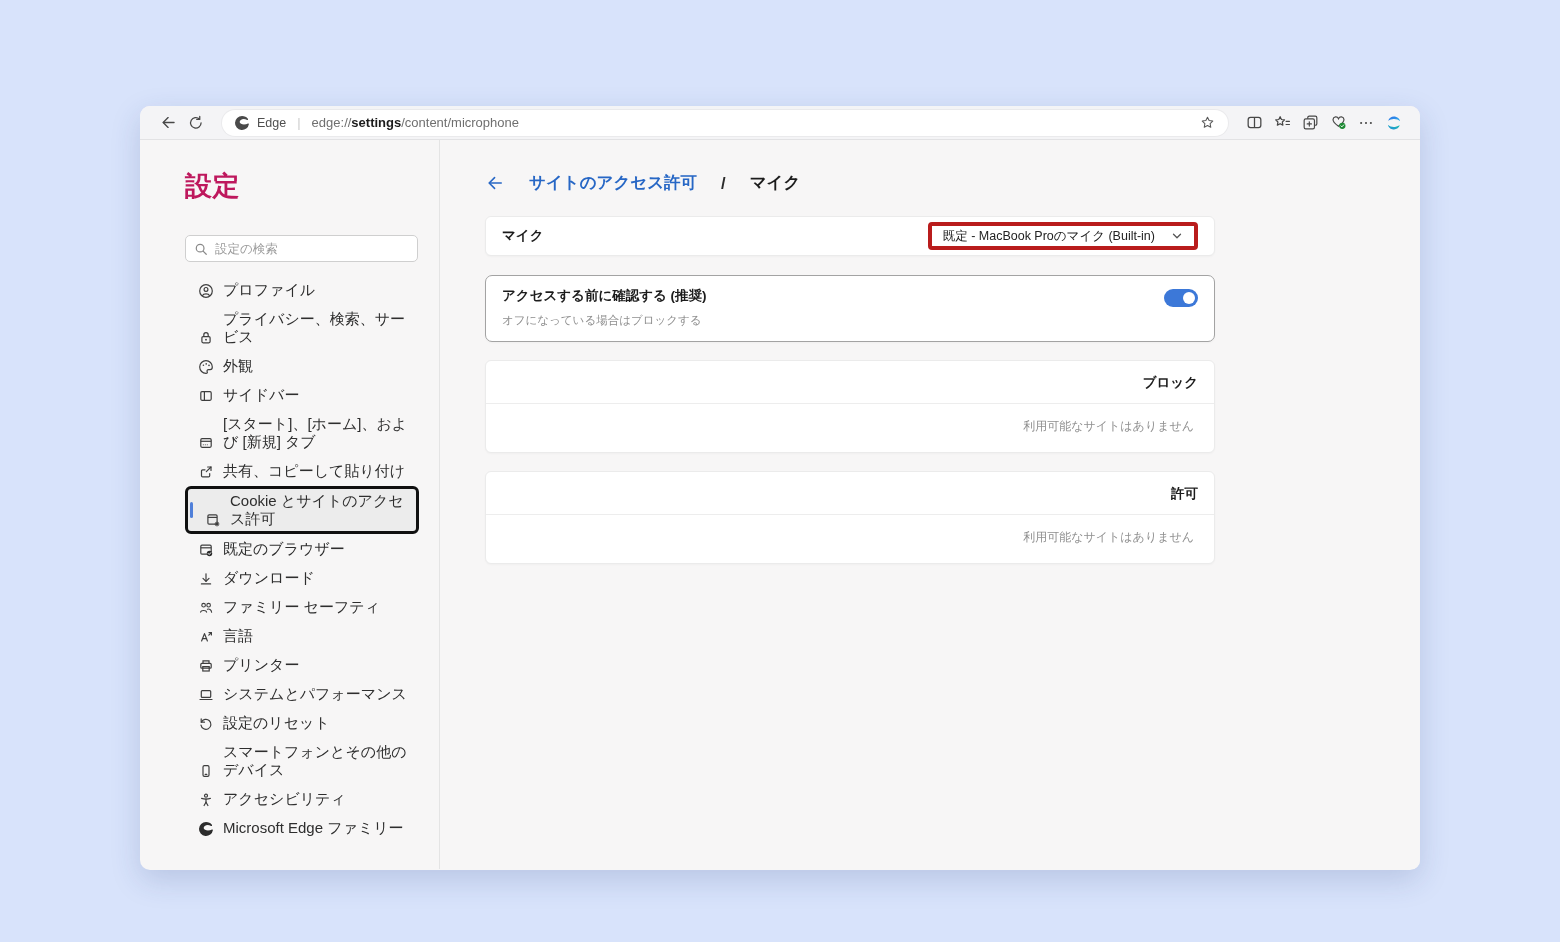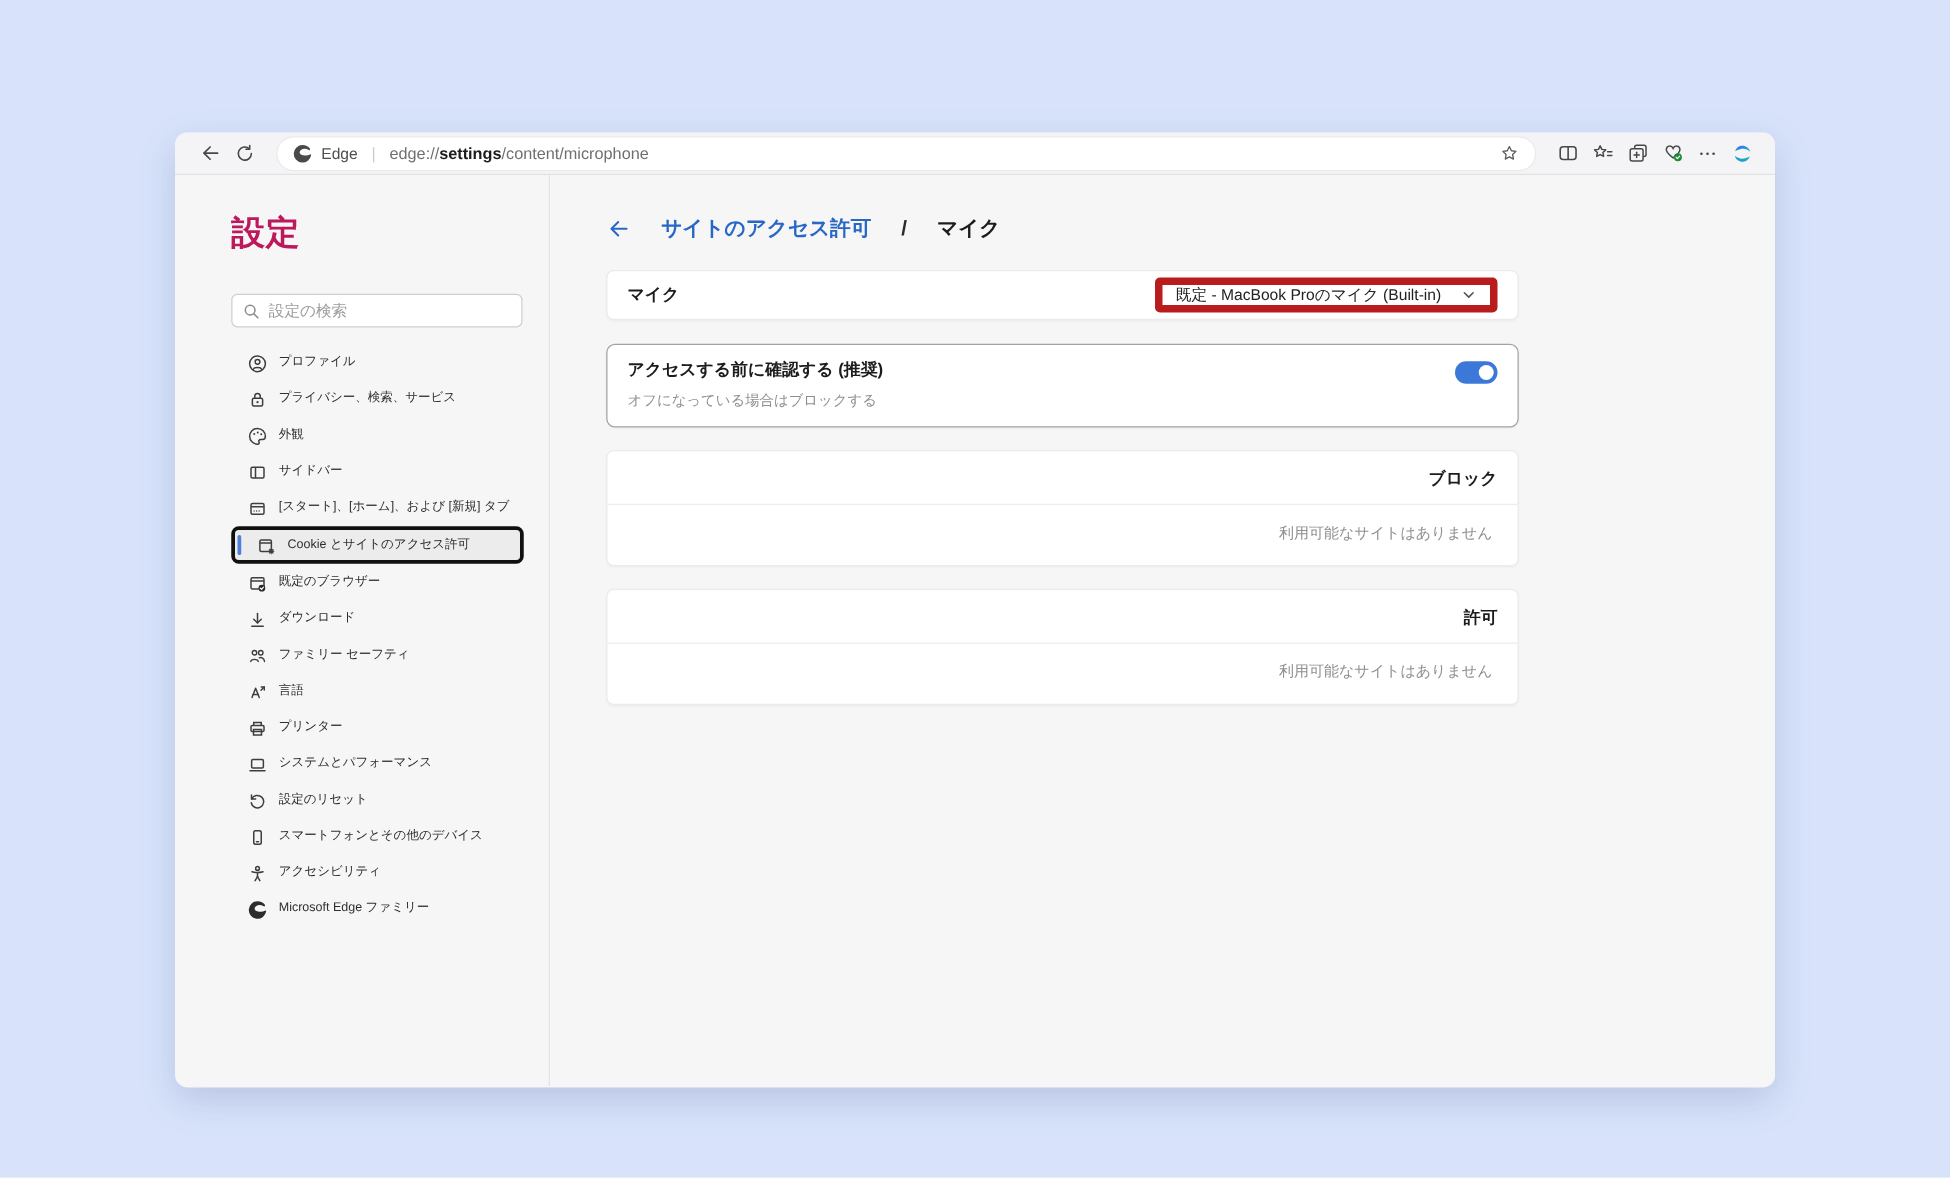--- a/index.html
+++ b/index.html
@@ -40,22 +40,22 @@
     margin-top:31px; height:27px; width:233px; background:#ffffff;
     border:1px solid #cfcfcf; border-radius:5px; display:flex; align-items:center; padding:0 8px;
   }
   .searchbox input {
     border:0; outline:0; background:transparent; font-size:12.5px; margin-left:7px; width:100%;
     font-family:inherit; color:#333;
   }
   .searchbox input::placeholder { color:#9b9b9b; }
   .nav { margin-top:14px; }
   .nav-item {
-    display:flex; align-items:center; gap:9px; padding:5px 8px 5px 13px;
-    border-radius:6px; font-size:10px; line-height:18px; color:#2e2e2e;
+    display:flex; align-items:flex-end; gap:9px; padding:5px 8px 5px 13px;
+    border-radius:6px; font-size:15px; line-height:18px; color:#2e2e2e;
     margin-bottom:1px; position:relative; cursor:pointer;
   }
   .nav-item .icon { flex:0 0 16px; width:16px; height:16px; color:#3e3e3e; margin-top:1px; }
   .nav-item.selected { background:#ececec; border:3px solid #101010; padding:3px 6px 3px 11px; }
   .nav-item.selected::before {
     content:""; position:absolute; left:2px; top:50%; transform:translateY(-50%);
     width:3px; height:16px; border-radius:2px; background:#4f7fd9;
   }
   .nav-item.selected .icon { margin-left:6px; }
   
@@ -66,21 +66,21 @@
   .crumb-sep { font-size:16.5px; font-weight:700; color:#2b2b2b; }
   .crumb-current { font-size:16.5px; font-weight:700; color:#1c1c1c; }
   .cards { width:730px; }
   .card {
     background:#ffffff; border:1px solid #ebebeb; border-radius:6px;
     box-shadow:0 1px 2px rgba(0,0,0,.03);
   }
   .mic-card { height:40px; display:flex; align-items:center; justify-content:space-between; padding:0 16px; }
   .row-label { font-size:13.5px; font-weight:700; color:#1c1c1c; }
   .dropdown {
-    height:28px; background:#fff; border:6px solid #b91c1c; border-radius:4px;
+    height:28px; background:#fff; border:4px solid #b91c1c; border-radius:4px;
     display:flex; align-items:center; gap:16px; padding:0 11px; font-size:12.5px; color:#222;
     cursor:pointer;
   }
   .dropdown .icon { width:12px; height:12px; color:#555; }
   .ask-card {
     margin-top:19px; border:1px solid #a3a3a3; border-radius:7px; background:#fff;
     padding:11px 16px 13px; display:flex; justify-content:space-between; align-items:flex-start;
     box-shadow:0 1px 2px rgba(0,0,0,.03);
   }
   .ask-title { font-size:13.5px; font-weight:700; color:#1c1c1c; }
@@ -254,20 +254,30 @@
                 <rect x="2.8" y="3.7" width="10.4" height="8.6" rx="1.2"></rect>
                 <path d="M2.8 6.3h10.4"></path>
                 <circle cx="5.3" cy="9.8" r=".55" fill="currentColor" stroke="none"></circle>
                 <circle cx="7.3" cy="9.8" r=".55" fill="currentColor" stroke="none"></circle>
                 <circle cx="9.3" cy="9.8" r=".55" fill="currentColor" stroke="none"></circle>
               </svg>
             </span>
           <span>[スタート]、[ホーム]、および [新規] タブ</span>
         </div>
 
+        <div class="nav-item">
+          <span class="icon">
+              <svg viewBox="0 0 16 16" fill="none" stroke="currentColor" stroke-width="1.2" stroke-linecap="round" stroke-linejoin="round">
+                <path d="M7 5.8H4.6a1.1 1.1 0 0 0-1.1 1.1v4.9a1.1 1.1 0 0 0 1.1 1.1h6a1.1 1.1 0 0 0 1.1-1.1V9.5"></path>
+                <path d="M8.3 7.7 13 3"></path>
+                <path d="M9.6 3H13v3.4"></path>
+              </svg>
+            </span>
+          <span>共有、コピーして貼り付け</span>
+        </div>
 
         <div class="nav-item selected">
           <span class="icon">
               <svg viewBox="0 0 16 16" fill="none" stroke="currentColor" stroke-width="1.2">
                 <rect x="2.9" y="2.9" width="9.2" height="9.2" rx="1.2"></rect>
                 <path d="M2.9 5.4h9.2"></path>
                 <circle cx="12" cy="12" r="1.8" fill="currentColor" stroke="none"></circle>
                 <path d="M12 9.6v.7M12 13.7v.7M9.6 12h.7M13.7 12h.7M10.3 10.3l.5.5M13.2 13.2l.5.5M13.7 10.3l-.5.5M10.8 13.2l-.5.5" stroke-width="1"></path>
               </svg>
             </span>

